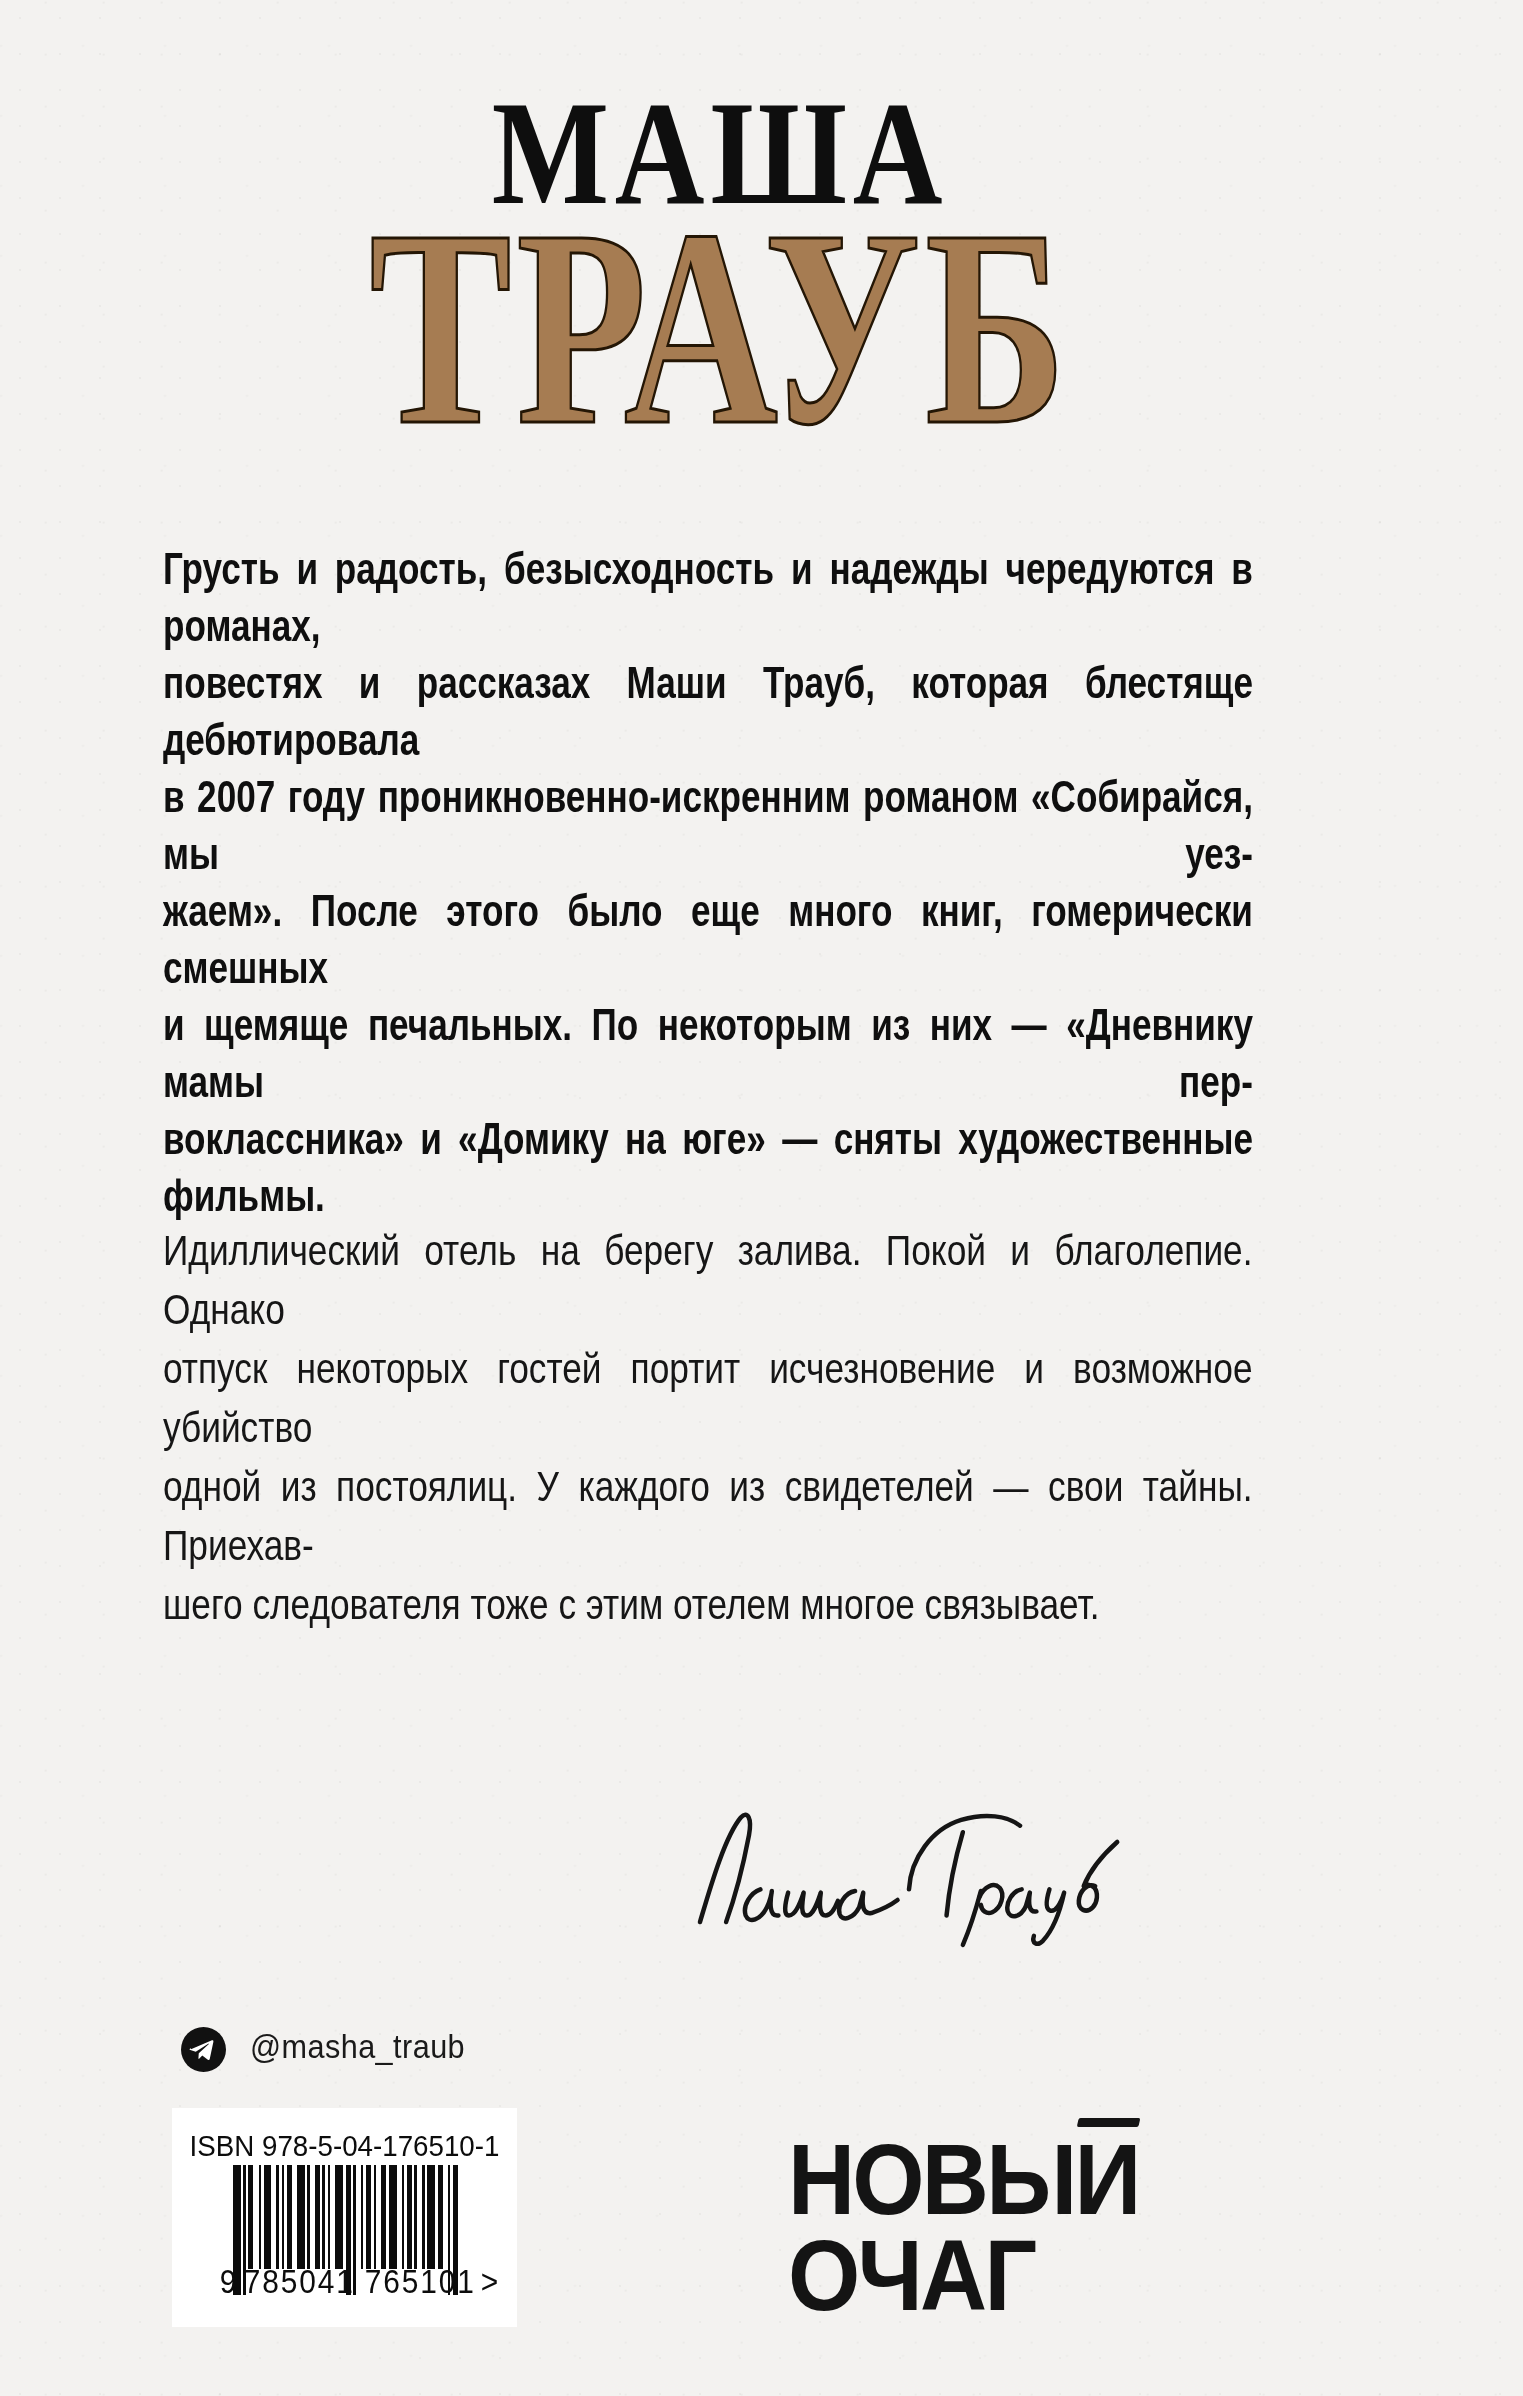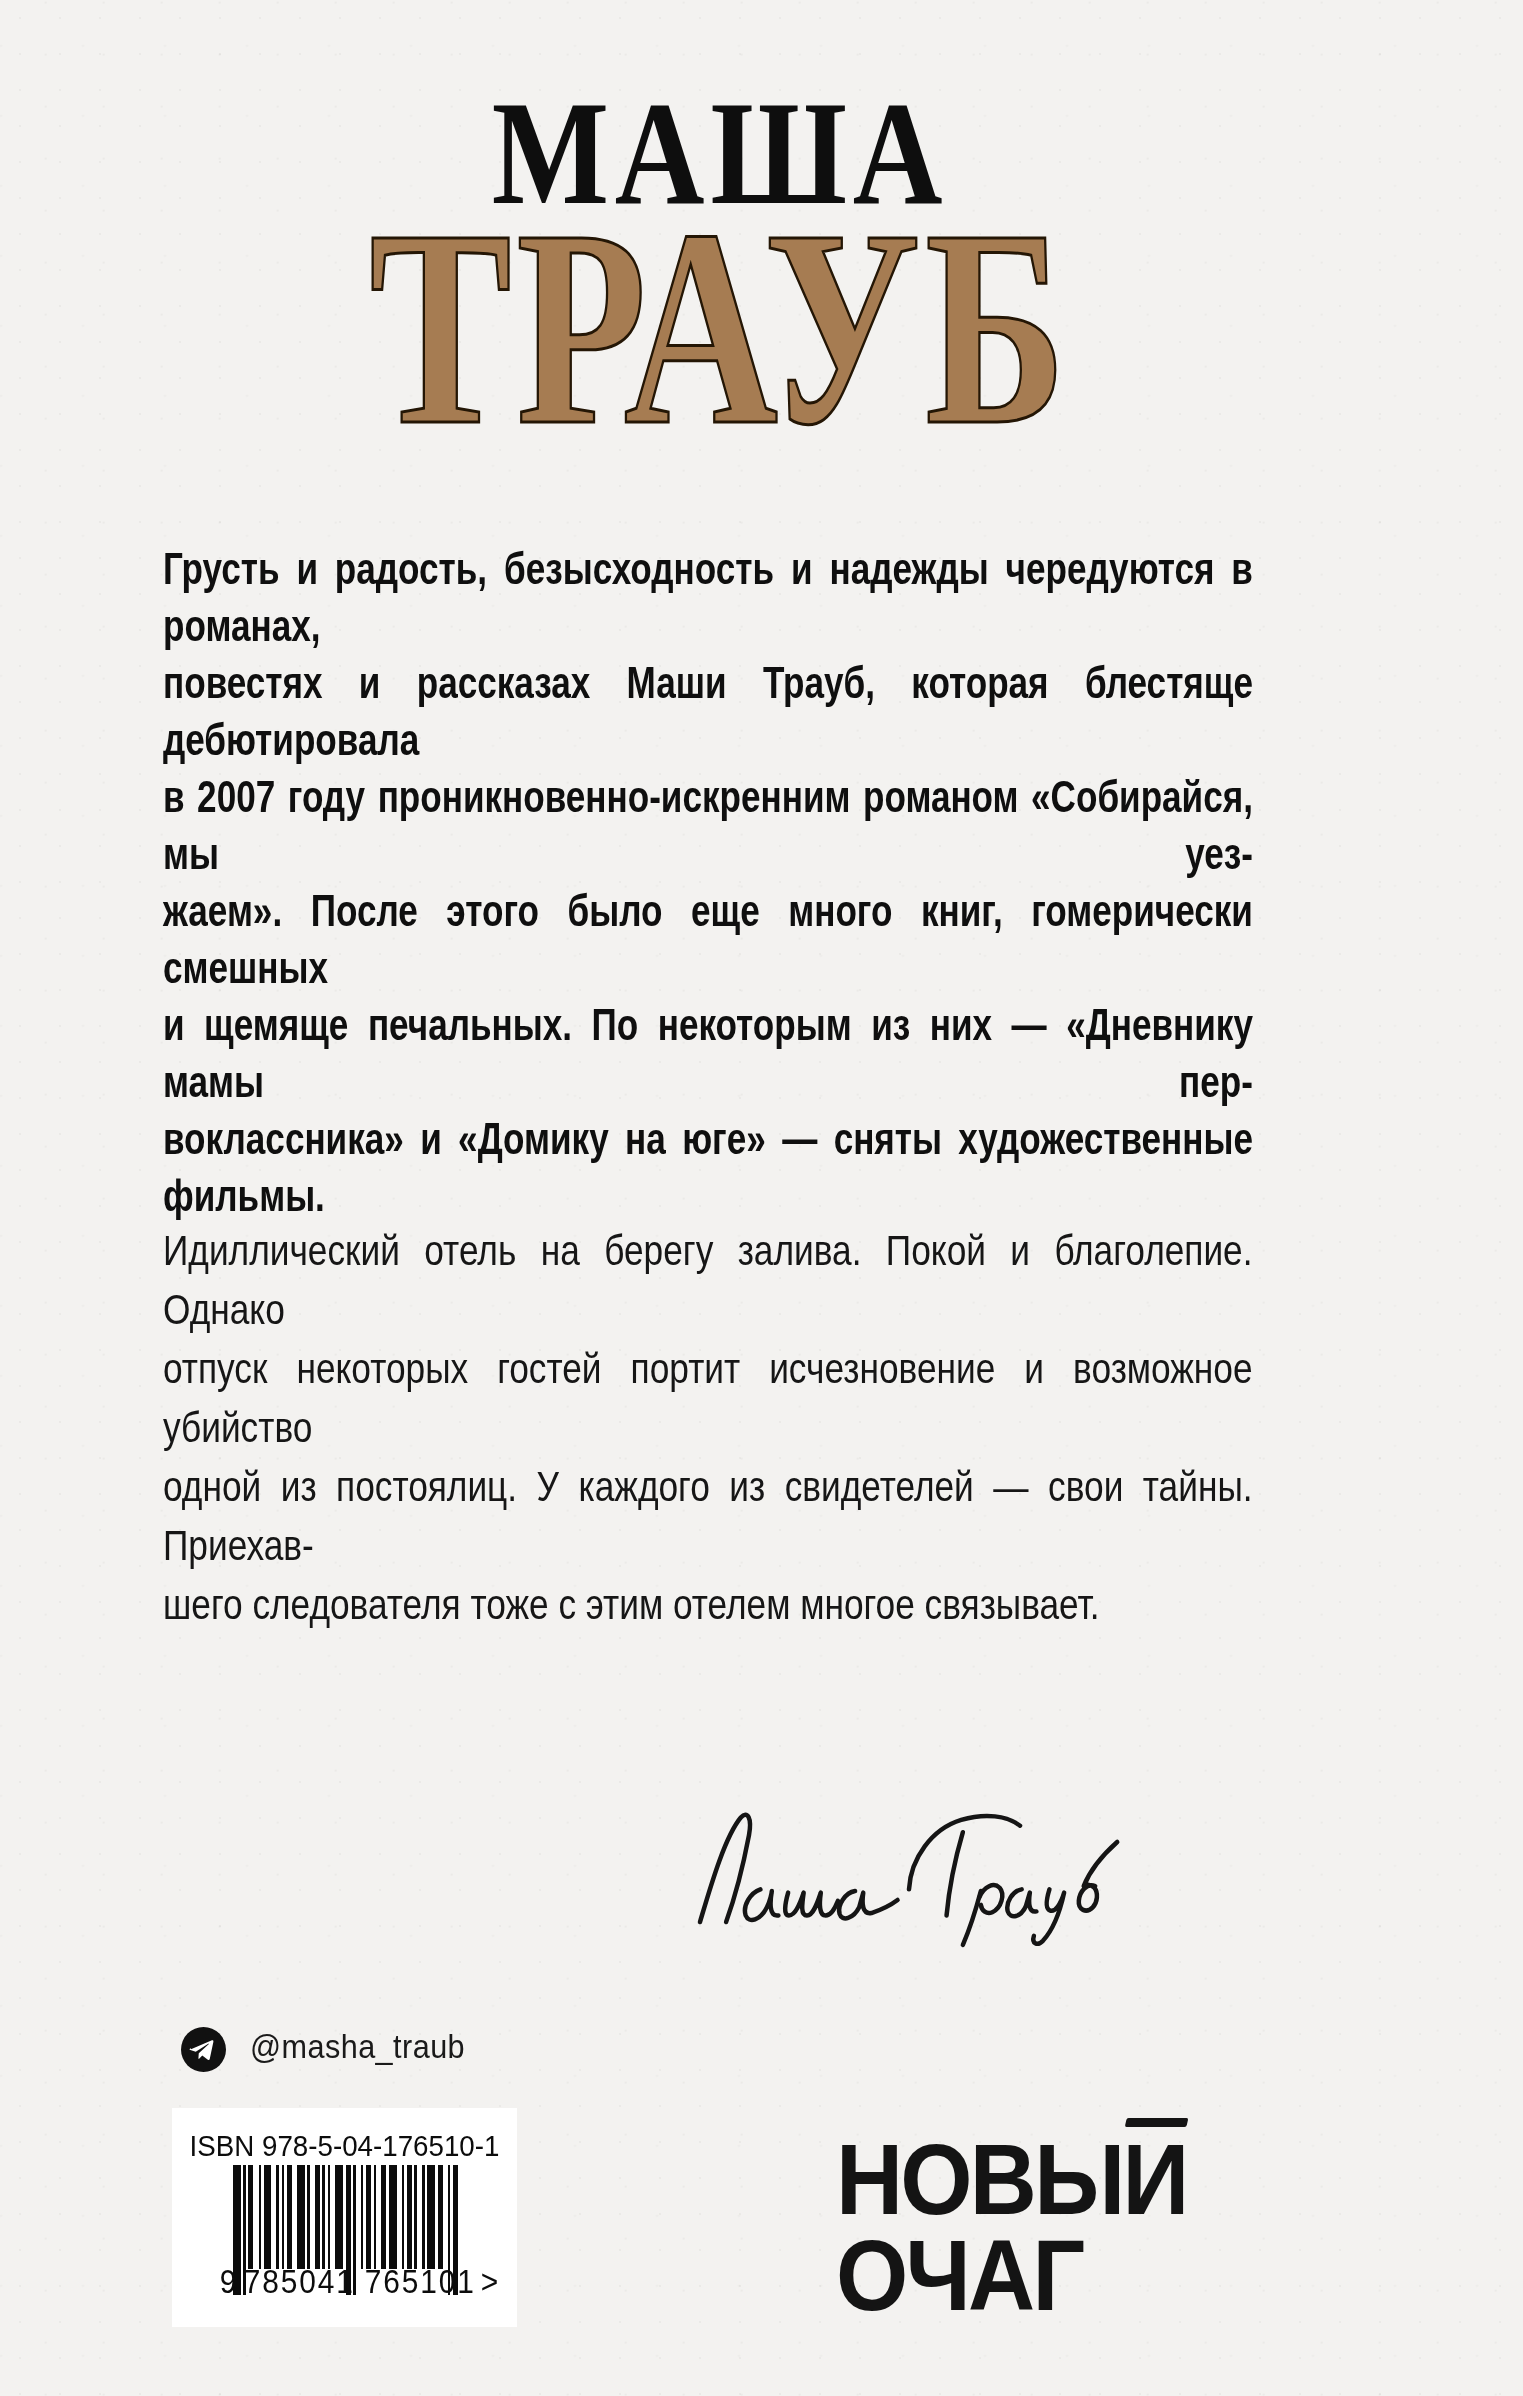--- a/index.html
+++ b/index.html
@@ -89,21 +89,21 @@
   .bar{background:#0b0b0b;}
   .gap{background:transparent;}
   .digits-row{
     position:absolute;left:47px;right:25.6px;top:156px;
     display:flex;justify-content:space-between;align-items:baseline;
     font-size:32.5px;color:#0c0c0c;
   }
   .digits-row span{letter-spacing:2px;transform:scaleX(0.92);transform-origin:50% 50%;}
 
   
-  .publisher{position:absolute;left:788px;top:2131px;margin-left:48px;}
+  .publisher{position:absolute;left:788px;top:2131px;}
   .logo-line{
     display:block;height:96px;
     font-weight:bold;font-size:101px;line-height:96px;
     letter-spacing:-3px;color:#141414;
     transform:scaleX(0.92);transform-origin:0 0;white-space:nowrap;
   }
   .ibar{position:relative;display:inline-block;}
   .ibar::after{
     content:"";position:absolute;left:0.04em;top:-0.125em;
     width:0.66em;height:0.085em;background:#141414;

